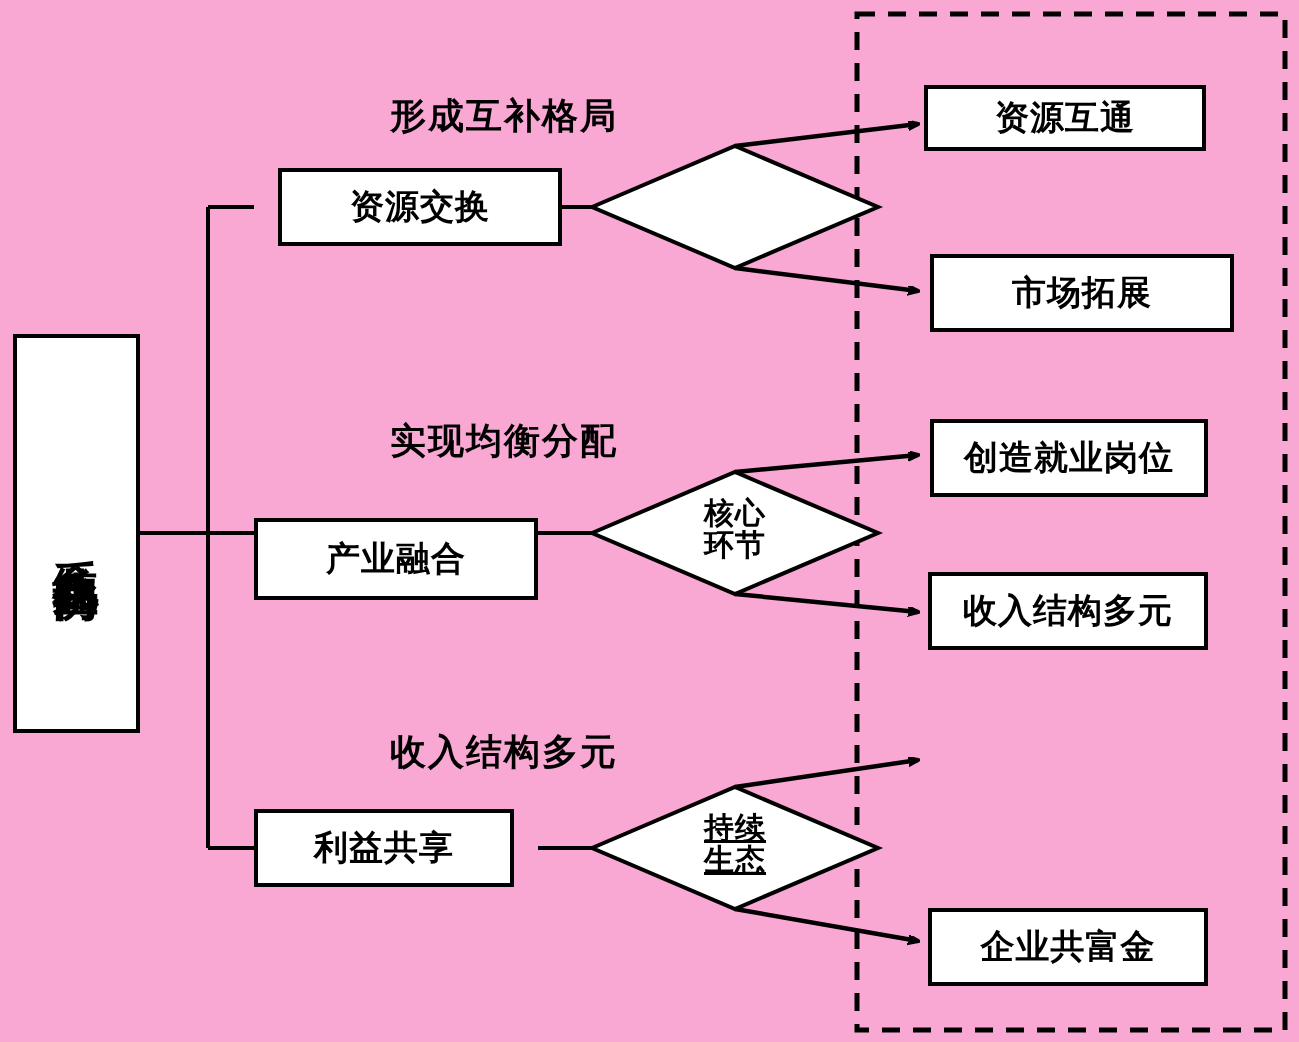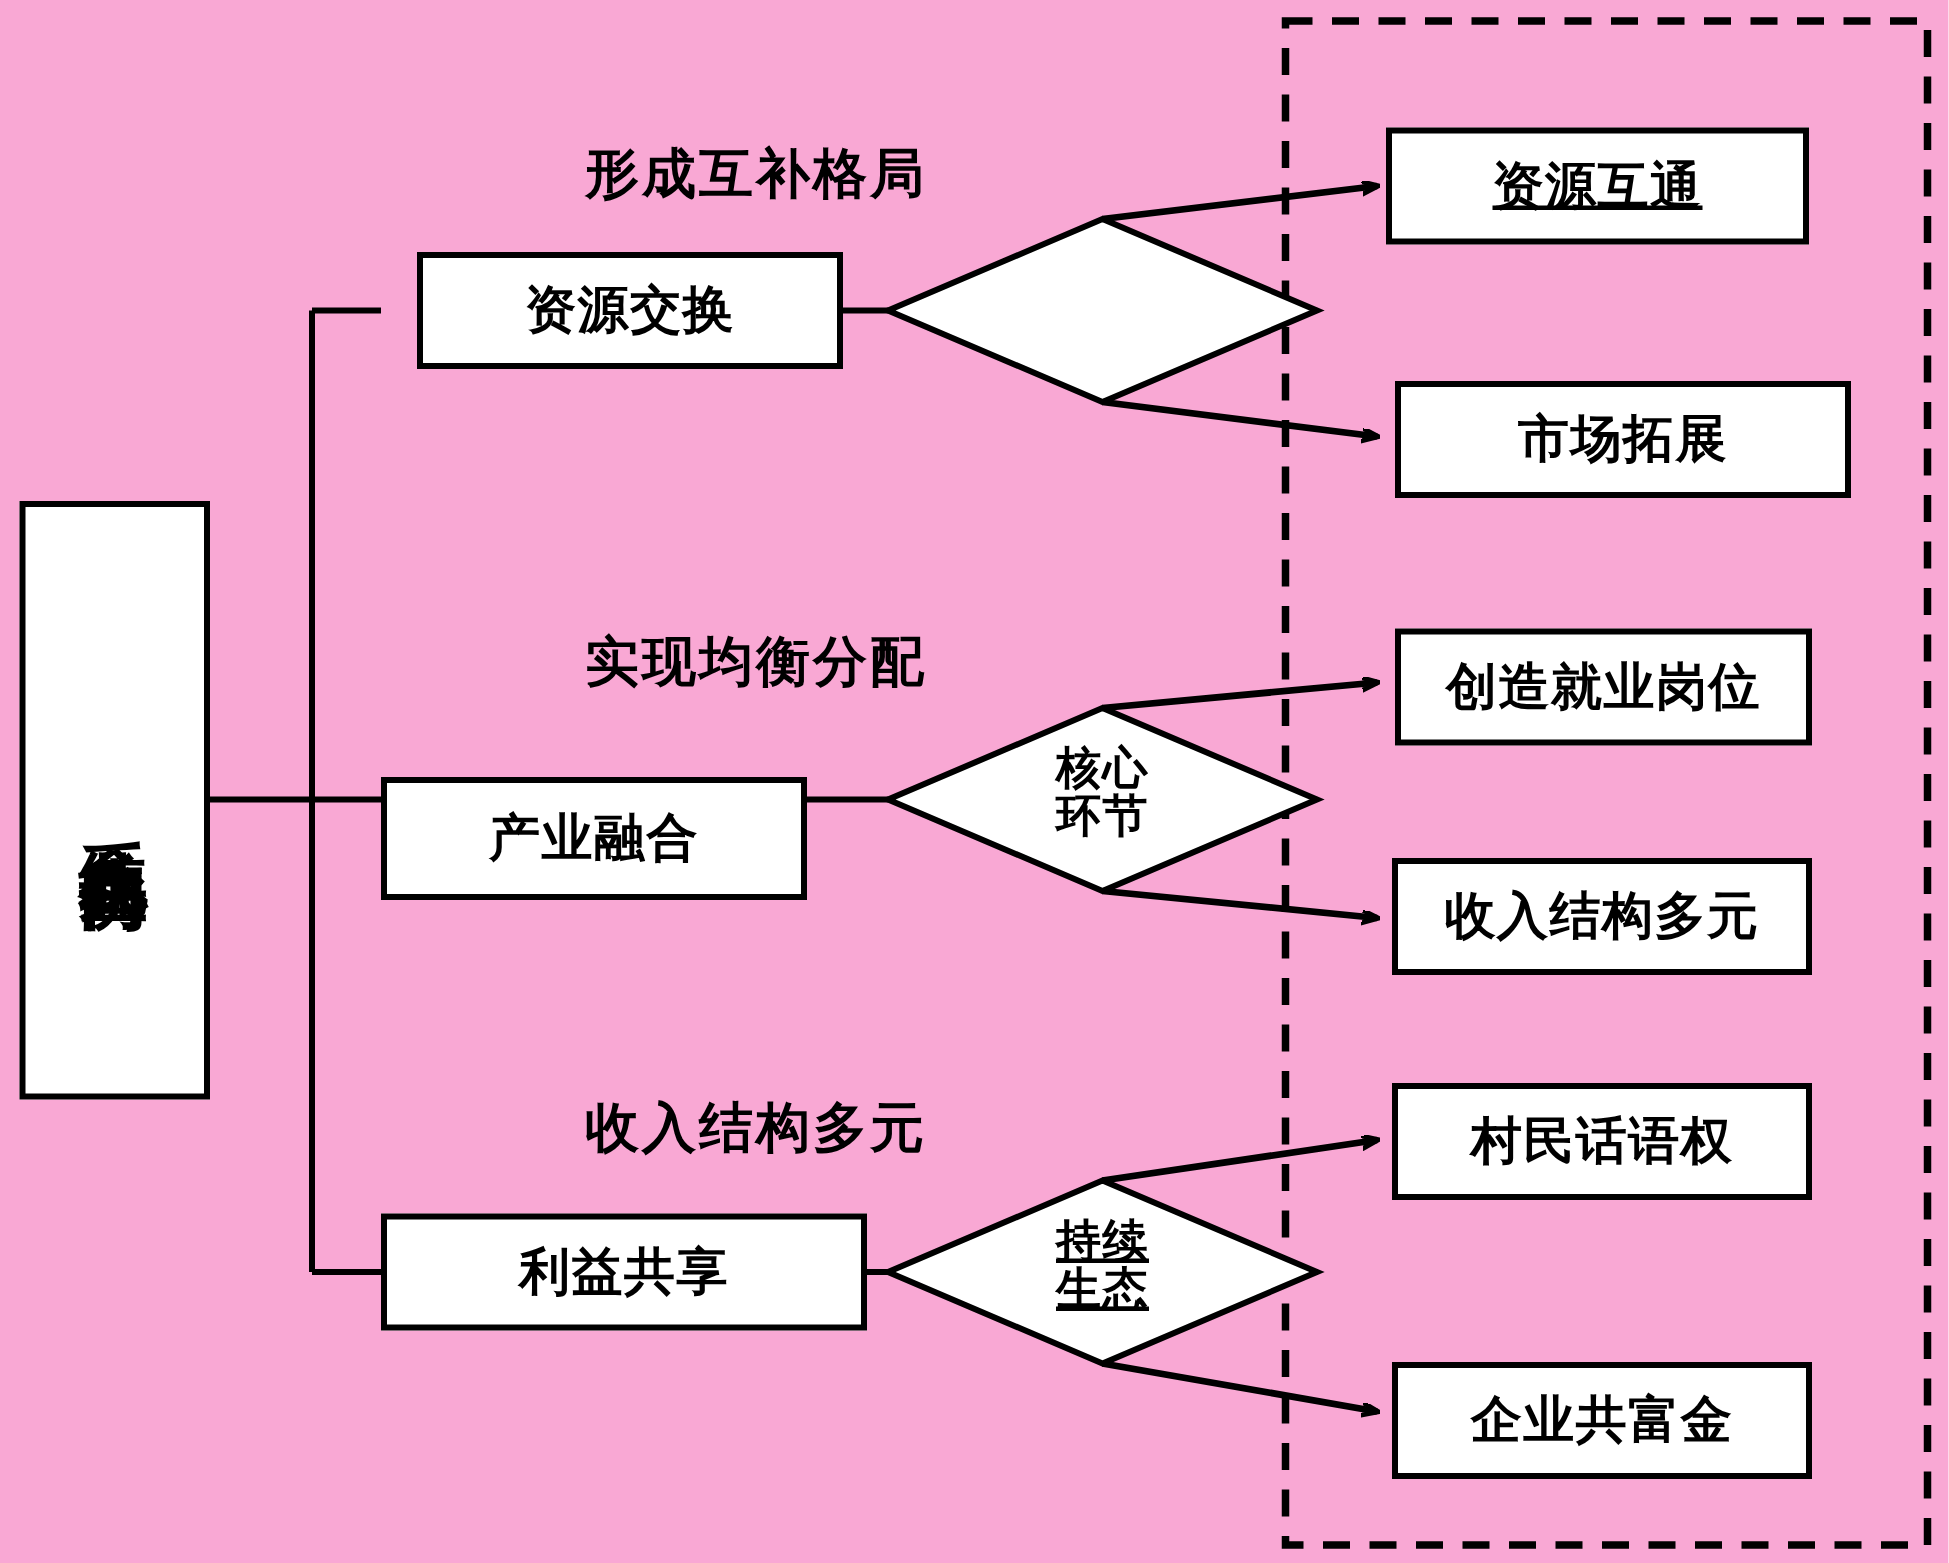--- a/index.html
+++ b/index.html
@@ -104,39 +104,38 @@
     <path d="M735,909 L918,941" fill="none" stroke="#000000" stroke-width="4.5" marker-end="url(#arrowhead)"></path>
   </svg>
 
   <div class="node-box root-box" style="left:13px; top:334px; width:127px; height:399px;">系统共生协同</div>
 
   <div class="section-label" style="left:390px; top:92px;">形成互补格局</div>
 
   <div class="node-box branch-box" style="left:254px; top:168px; width:284px; height:78px;margin-left:24px;">资源交换</div>
 
 
-  <div class="node-box leaf-box" style="left:924px; top:85px; width:282px; height:78px;text-decoration:underline;">资源互通</div>
+  <div class="node-box leaf-box" style="left:924px; top:85px; width:282px; height:66px;">资源互通</div>
 
   <div class="node-box leaf-box" style="left:930px; top:254px; width:304px; height:78px;">市场拓展</div>
 
   <div class="section-label" style="left:390px; top:417px;">实现均衡分配</div>
 
   <div class="node-box branch-box" style="left:254px; top:518px; width:284px; height:82px;">产业融合</div>
 
   <div class="diamond-label" style="left:665px; top:497px; width:140px;">核心
 环节</div>
 
   <div class="node-box leaf-box" style="left:928px; top:572px; width:280px; height:78px;">收入结构多元</div>
 
   <div class="node-box leaf-box" style="left:930px; top:419px; width:278px; height:78px;">创造就业岗位</div>
 
   <div class="section-label" style="left:390px; top:728px;">收入结构多元</div>
 
-  <div class="node-box branch-box" style="left:254px; top:809px; width:324px; height:78px;">利益共享</div>
+  <div class="node-box branch-box" style="left:254px; top:809px; width:260px; height:78px;">利益共享</div>
 
   <div class="diamond-label" style="left:665px; top:812px; width:140px;text-decoration:underline;">持续
 生态</div>
 
-  <div class="node-box leaf-box" style="left:928px; top:722px; width:280px; height:78px;">村民话语权</div>
 
   <div class="node-box leaf-box" style="left:928px; top:908px; width:280px; height:78px;">企业共富金</div>
 
 </div>
 
 </body></html>

